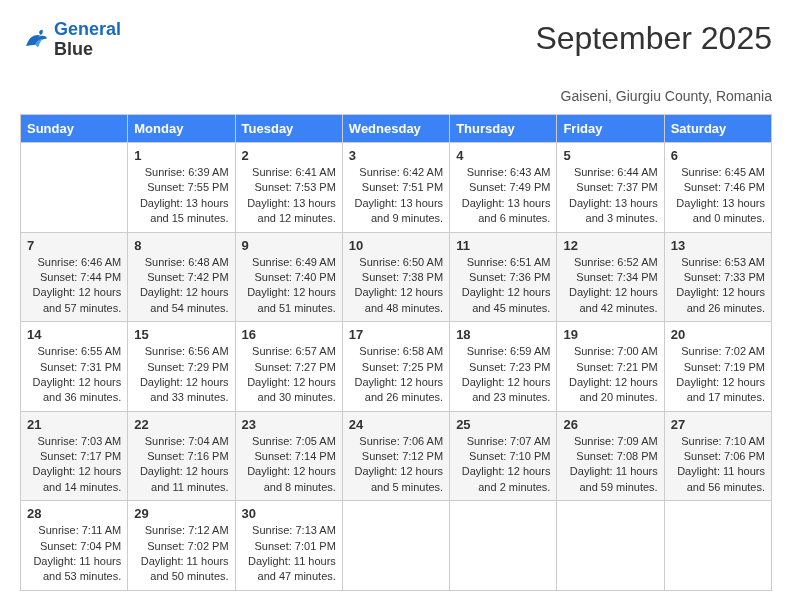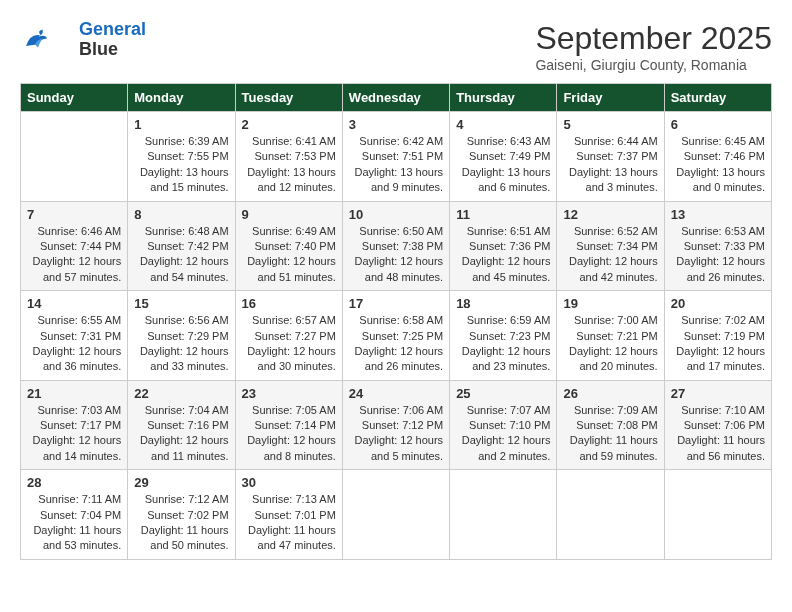--- a/index.html
+++ b/index.html
@@ -19,47 +19,48 @@
     .logo {
       display: flex;
       align-items: center;
       gap: 4px;
     }
     .logo-text {
       font-size: 18px;
       font-weight: bold;
       color: #333;
       line-height: 1.1;
-      margin-left: 25px;
     }
     .logo-text span {
       color: #1a6bbf;
     }
     .logo-bird {
       width: 30px;
       height: 30px;
     }
     .title-block {
+      text-align: right;
     }
     .month-title {
       font-size: 32px;
       color: #333;
       font-weight: normal;
     }
     .subtitle {
       font-size: 14px;
       color: #555;
+      margin-top: 31px;
     }
     table {
       width: 100%;
       border-collapse: collapse;
       table-layout: fixed;
     }
     thead tr th {
-      background-color: #14532d;
+      background-color: #3b82f6;
       color: #fff;
       text-align: left;
       padding: 6px 6px;
       font-size: 13px;
       font-weight: bold;
       border: 1px solid #ccc;
     }
     tbody tr td {
       border: 1px solid #ccc;
       vertical-align: top;

